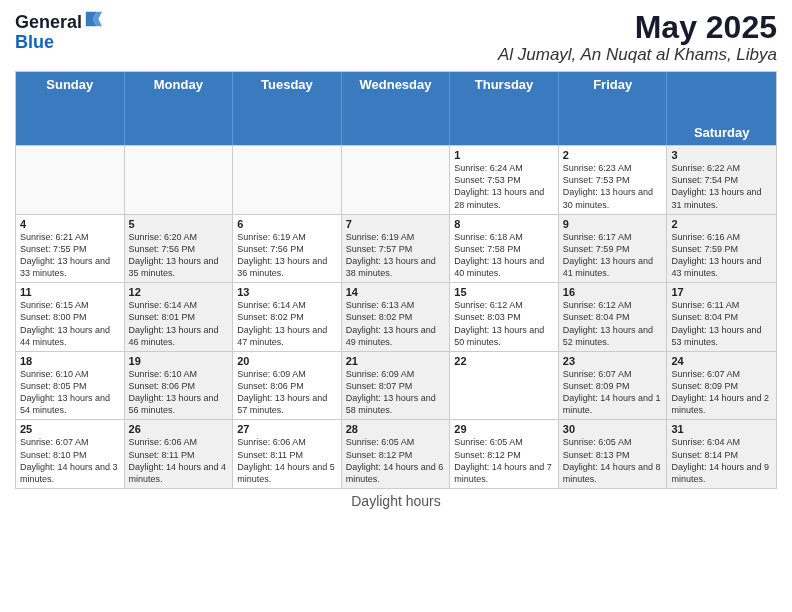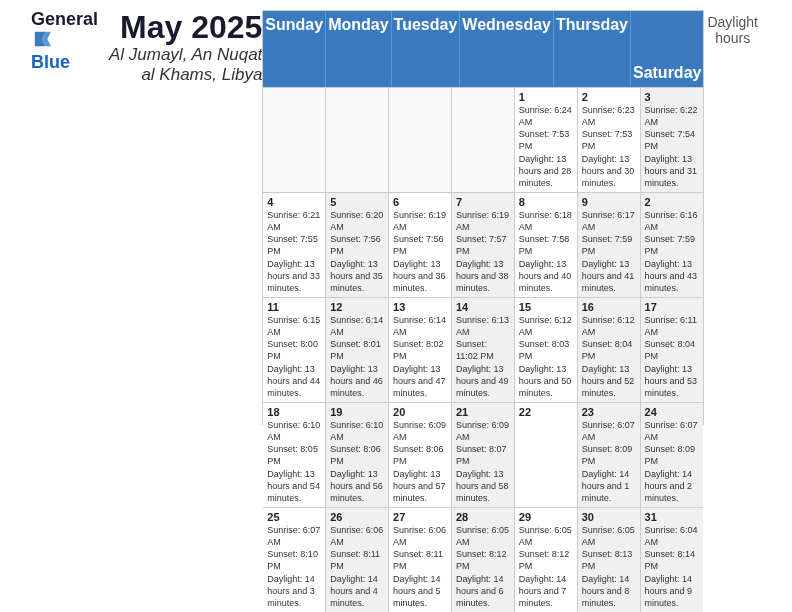--- a/index.html
+++ b/index.html
@@ -6,23 +6,23 @@
     body {
       font-family: Arial, sans-serif;
       background: #fff;
       width: 792px;
       height: 612px;
       overflow: hidden;
     }
     .page {
       width: 792px;
       height: 435px;
-      padding: 10px 31px;
-      display: flex;
-      flex-direction: row;
+      padding: 10px 15px;
+      display: flex;
+      flex-direction: column;
     }
     .header {
       display: flex;
       justify-content: space-between;
       align-items: flex-start;
       margin-bottom: 6px;
     }
     .logo {
       display: flex;
       align-items: center;
@@ -60,21 +60,21 @@
       border: 1px solid #ccc;
     }
     .cal-header {
       display: grid;
       grid-template-columns: repeat(7, 1fr);
       background: #3a7abf;
     }
     .cal-header-cell {
       color: #fff;
       font-weight: bold;
-      font-size: 16px;
+      font-size: 13px;
       text-align: center;
       padding: 5px 2px;
       border-right: 1px solid #5a9ad4;
     }
     .cal-header-cell:last-child { border-right: none; margin-top: 48px; }
     .cal-body {
       flex: 1;
       display: flex;
       flex-direction: column;
     }
@@ -139,20 +139,21 @@
     </div>
   </div>
 
   <div class="calendar">
     <div class="cal-header">
     <div class="cal-header-cell">Sunday</div>
         <div class="cal-header-cell">Monday</div>
         <div class="cal-header-cell">Tuesday</div>
         <div class="cal-header-cell">Wednesday</div>
         <div class="cal-header-cell">Thursday</div>
+        <div class="cal-header-cell">Friday</div>
         <div class="cal-header-cell">Saturday</div>
       </div>
     <div class="cal-body">
     <div class="cal-row">
           <div class="cal-cell empty"></div>
           <div class="cal-cell empty"></div>
           <div class="cal-cell empty"></div>
           <div class="cal-cell empty"></div>
           <div class="cal-cell">
             <span class="day-num">1</span>
@@ -232,21 +233,21 @@
           </div>
           <div class="cal-cell">
             <span class="day-num">13</span>
             <div class="cell-text" style="white-space: pre-line;">Sunrise: 6:14 AM
 Sunset: 8:02 PM
 Daylight: 13 hours and 47 minutes.</div>
           </div>
           <div class="cal-cell shaded">
             <span class="day-num">14</span>
             <div class="cell-text" style="white-space: pre-line;">Sunrise: 6:13 AM
-Sunset: 11:02 PM
+Sunset: 8:02 PM
 Daylight: 13 hours and 49 minutes.</div>
           </div>
           <div class="cal-cell">
             <span class="day-num">15</span>
             <div class="cell-text" style="white-space: pre-line;">Sunrise: 6:12 AM
 Sunset: 8:03 PM
 Daylight: 13 hours and 50 minutes.</div>
           </div>
           <div class="cal-cell shaded">
             <span class="day-num">16</span>

